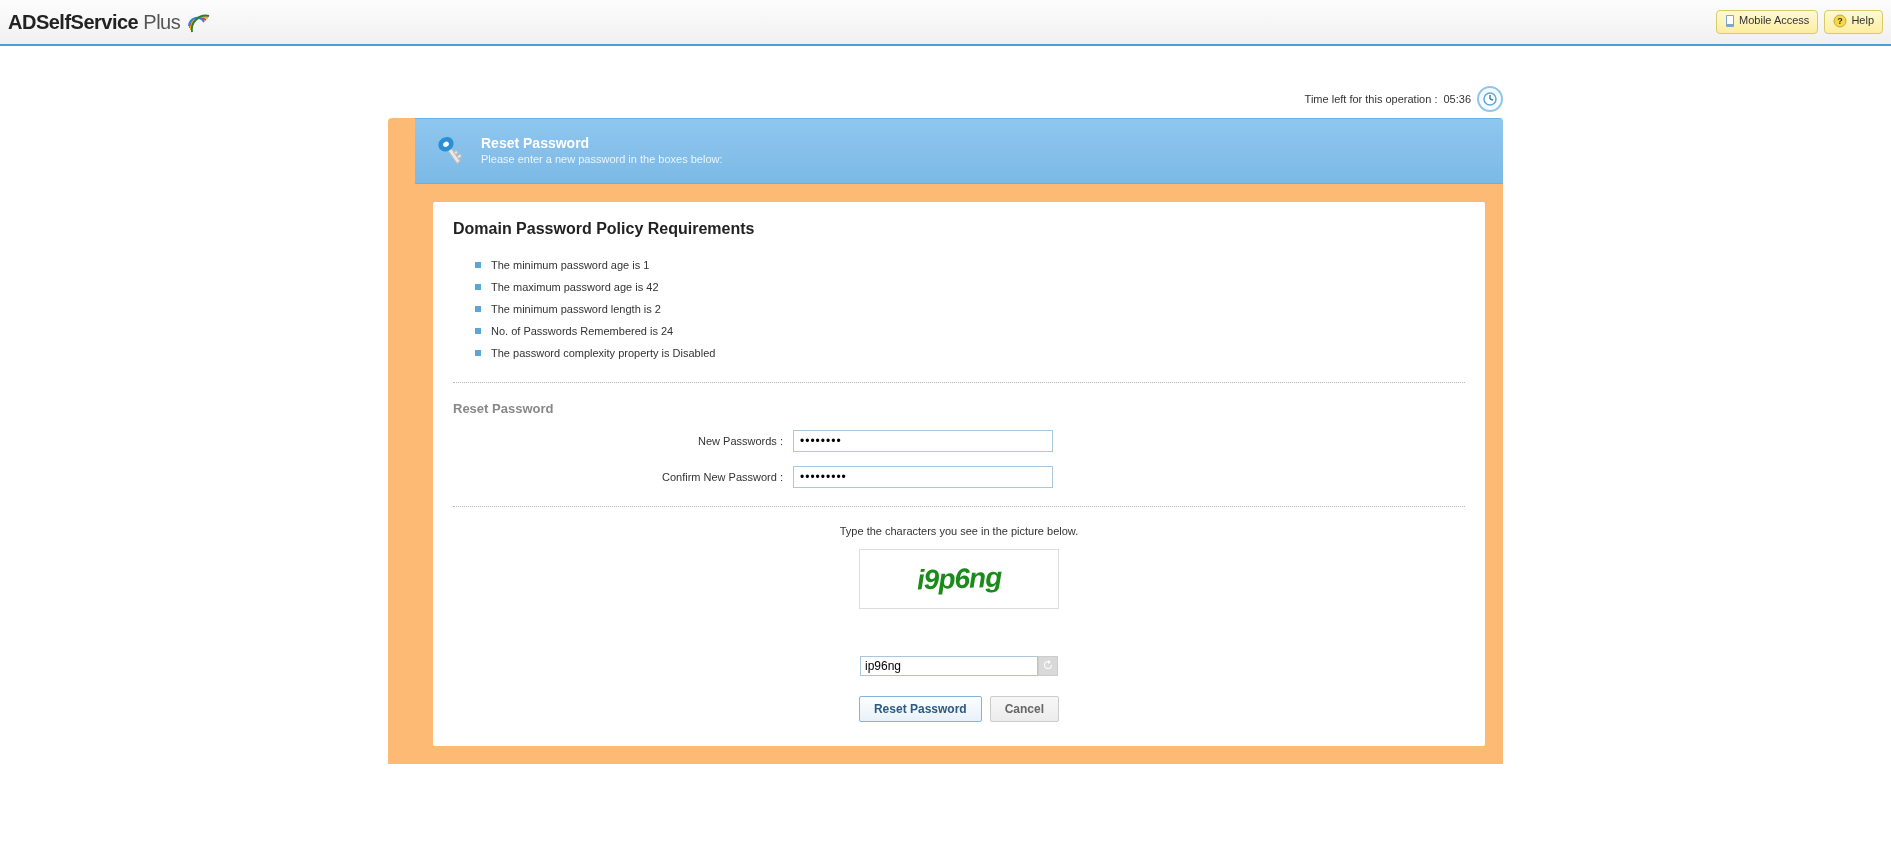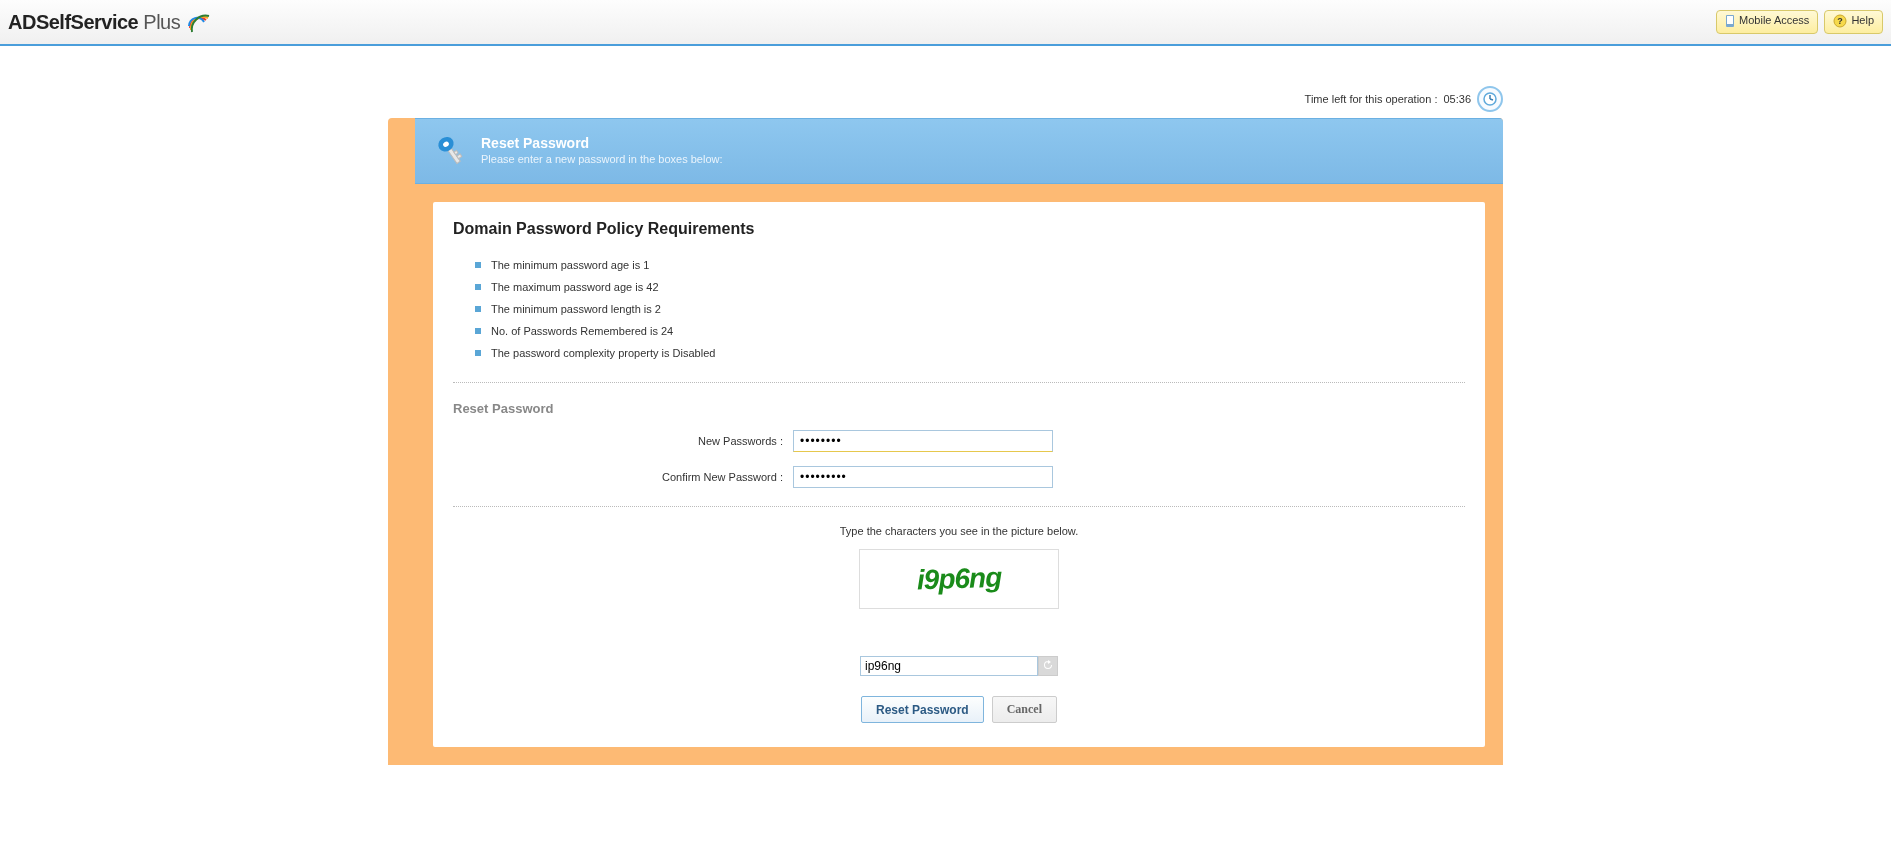--- a/index.html
+++ b/index.html
@@ -233,21 +233,20 @@
     background: linear-gradient(#fdfefe, #e8f1f9);
     border: 1px solid #7fb5dd;
     color: #2c5a84;
     font-weight: bold;
   }
   .btn-secondary {
     background: linear-gradient(#f7f7f7, #ececec);
     border: 1px solid #ccc;
     color: #666;
     font-weight: bold;
-    font-family: Liberation Serif, serif;
   }
 </style>
 </head>
 <body>
 
 <div class="topbar">
   <div class="brand">
     <span class="brand-text">
       <span>ADSelfService</span>
       <span class="plus">Plus</span>

